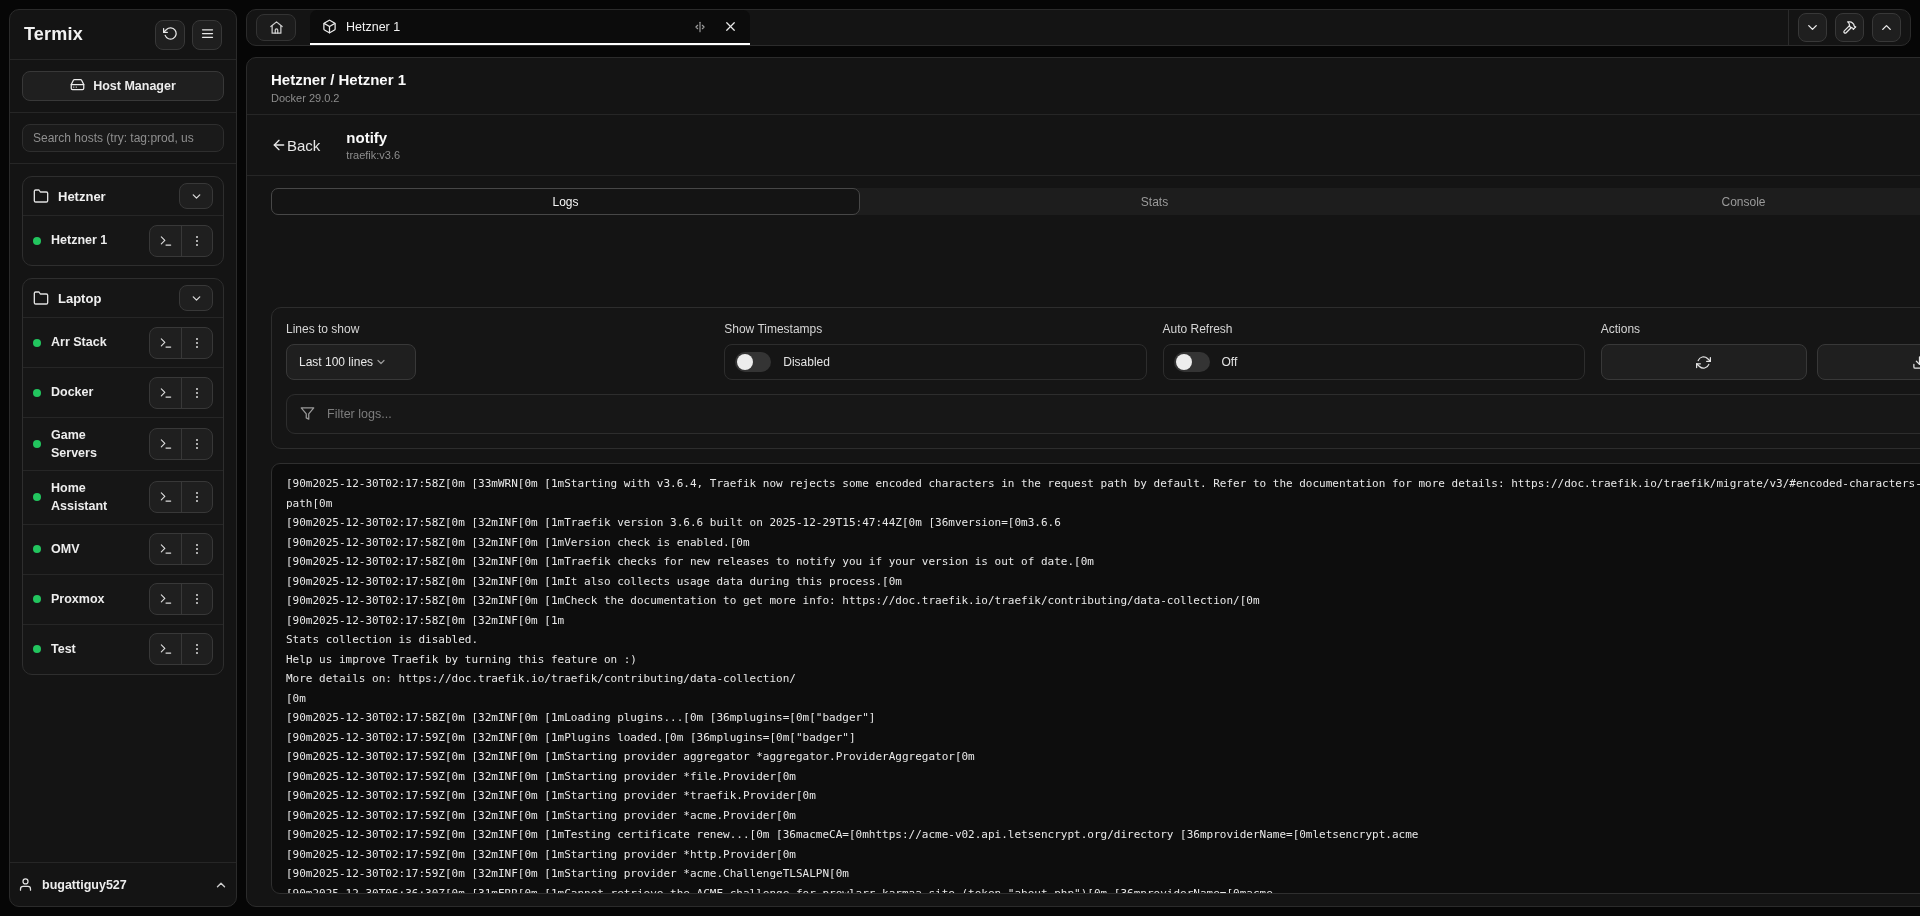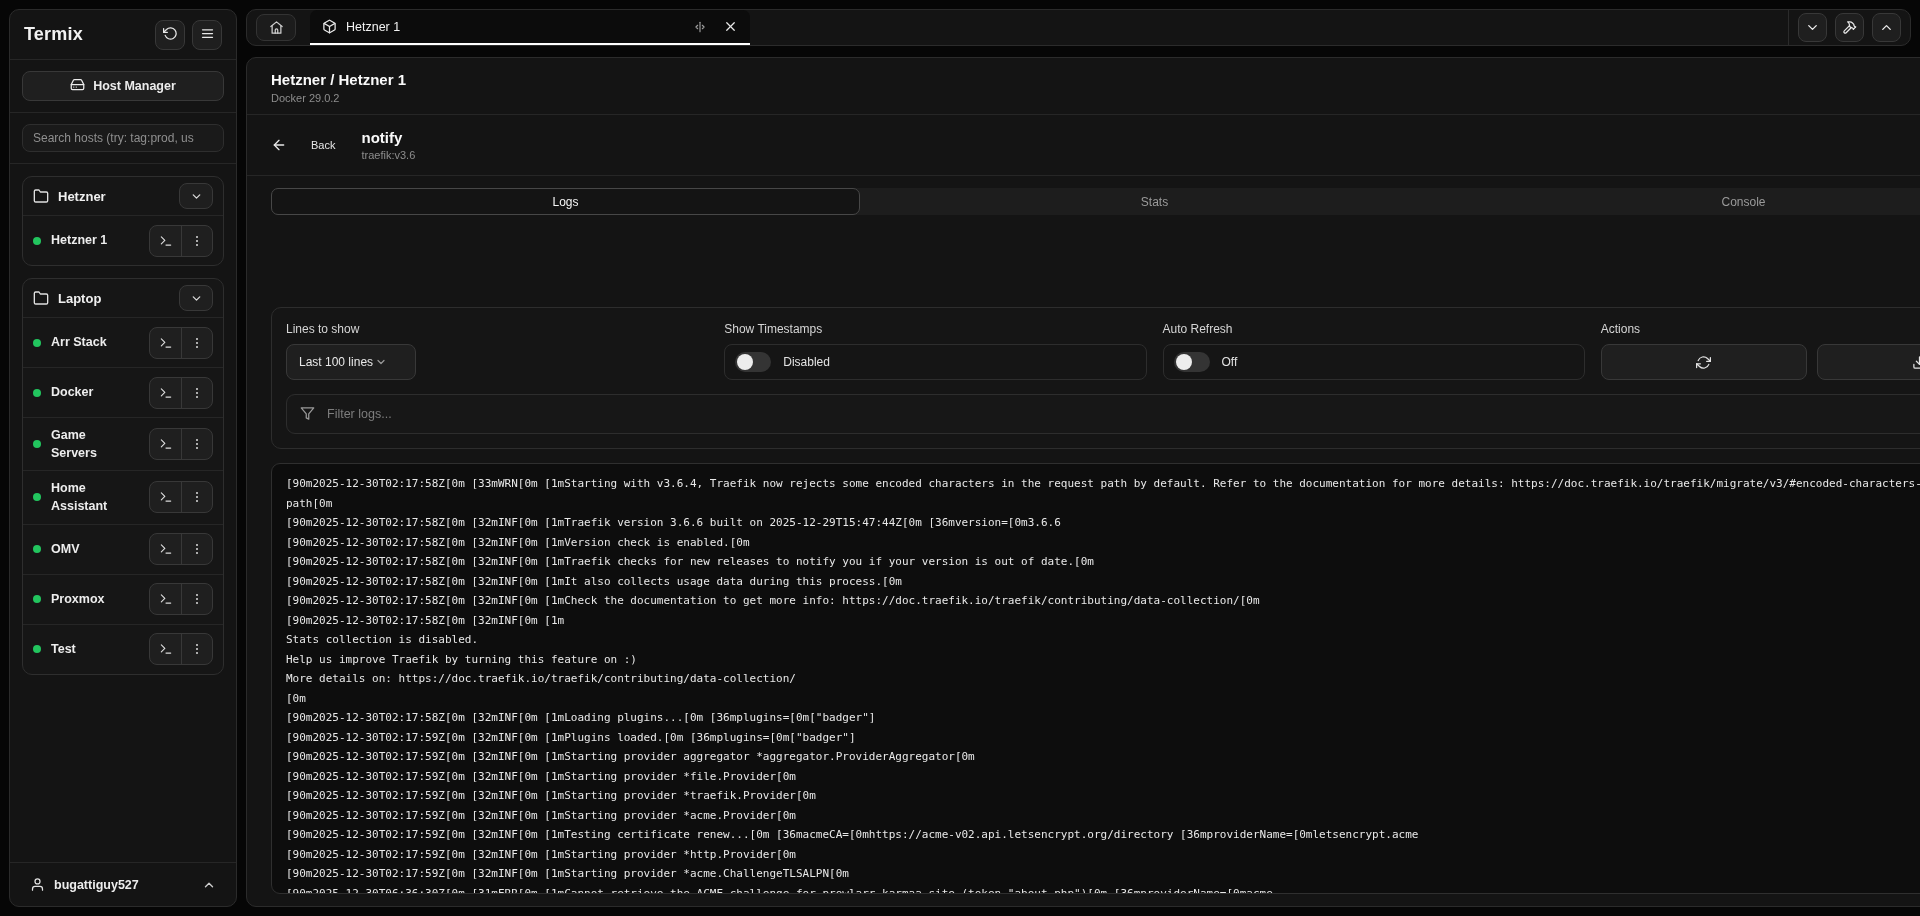--- a/index.html
+++ b/index.html
@@ -26,21 +26,21 @@
   .group-name { font-size:13px; font-weight:bold; color:#f0f0f0; }
   .chev-btn { margin-left:auto; width:34px; height:26px; display:flex; align-items:center; justify-content:center; background:#1f1f1f; border:1px solid #383838; border-radius:8px; color:#d8d8d8; cursor:pointer; }
   .chev-btn svg { width:13px; height:13px; }
   .host-row { border-top:1px solid #262626; min-height:50px; display:flex; align-items:center; gap:10px; padding:8px 10px; }
   .dot { width:8px; height:8px; border-radius:50%; flex:0 0 auto; }
   .host-name { font-size:12.5px; font-weight:bold; color:#ededed; max-width:84px; line-height:1.45; }
   .host-actions { margin-left:auto; display:flex; background:#1f1f1f; border:1px solid #383838; border-radius:8px; overflow:hidden; }
   .host-actions .seg { width:31px; height:30px; display:flex; align-items:center; justify-content:center; color:#dcdcdc; cursor:pointer; background:transparent; border:none; }
   .host-actions .seg + .seg { border-left:1px solid #383838; }
   .host-actions svg { width:14px; height:14px; }
-  .sb-footer { border-top:1px solid #262626; height:44px; display:flex; align-items:center; gap:9px; padding:0 20px; }
+  .sb-footer { border-top:1px solid #262626; height:44px; display:flex; align-items:center; gap:9px; padding:0 8px; }
   .sb-footer svg.user { width:15px; height:15px; color:#e3e3e3; }
   .sb-user { font-size:12.5px; font-weight:bold; color:#ededed; }
   .sb-footer .chev-up { margin-left:auto; width:14px; height:14px; color:#cdcdcd; cursor:pointer; }
 
   
   .topbar { left:246px; top:9px; width:1665px; height:37px; display:flex; align-items:stretch; overflow:hidden; }
   .home-btn { margin:4px 0 4px 9px; width:40px; border:1px solid #333; background:#1c1c1c; border-radius:8px; display:flex; align-items:center; justify-content:center; color:#cfcfcf; cursor:pointer; }
   .home-btn svg { width:15px; height:15px; }
   .tab { margin-left:14px; width:440px; background:#0c0c0c; border-bottom:2px solid #ffffff; border-radius:7px 7px 0 0; display:flex; align-items:center; gap:9px; padding:0 12px; cursor:pointer; }
   .tab svg.pkg { width:15px; height:15px; color:#e8e8e8; }
@@ -50,21 +50,21 @@
   .tab-ctls .tcx { width:15px; height:15px; color:#e8e8e8; cursor:pointer; }
   .tb-right { margin-left:auto; border-left:1px solid #2b2b2b; display:flex; align-items:center; gap:8px; padding:0 9px; }
   .tb-right .icon-btn { width:29px; height:29px; }
 
   
   .main { left:246px; top:57px; width:1817px; height:850px; display:flex; flex-direction:column; overflow:hidden; }
   .mp-header { padding:13px 24px 10px; border-bottom:1px solid #262626; }
   .mp-title { font-size:15px; font-weight:bold; color:#fafafa; }
   .mp-sub { font-size:11px; color:#8d8d8d; margin-top:4px; }
   .mp-backrow { padding:14px 24px; border-bottom:1px solid #262626; display:flex; align-items:center; }
-  .back-btn { display:flex; align-items:center; gap:24px; color:#e6e6e6; background:none; border:none; font-size:11px; font-family:inherit; cursor:pointer; }
+  .back-btn { display:flex; align-items:center; gap:0; color:#e6e6e6; background:none; border:none; font-size:15px; font-family:inherit; cursor:pointer; }
   .back-btn svg { width:16px; height:16px; }
   .cont-id { margin-left:26px; }
   .cont-name { font-size:15px; font-weight:bold; color:#fafafa; }
   .cont-image { font-size:11px; color:#8d8d8d; margin-top:3px; }
   .mp-content { flex:1; display:flex; flex-direction:column; padding:12px 24px; overflow:hidden; }
   .tabs { height:27px; background:#1d1d1d; border-radius:8px; display:grid; grid-template-columns:1fr 1fr 1fr; flex:0 0 auto; }
   .tab-seg { display:flex; align-items:center; justify-content:center; font-size:12px; color:#9a9a9a; border-radius:7px; cursor:pointer; background:transparent; border:none; font-family:inherit; }
   .tab-seg.active { background:#141414; border:1px solid #474747; color:#f5f5f5; }
   .controls-card { margin-top:92px; border:1px solid #2d2d2d; border-radius:10px; padding:14px; flex:0 0 auto; background:#151515; }
   .ctl-grid { display:grid; grid-template-columns:repeat(4, 1fr); gap:16px; }

